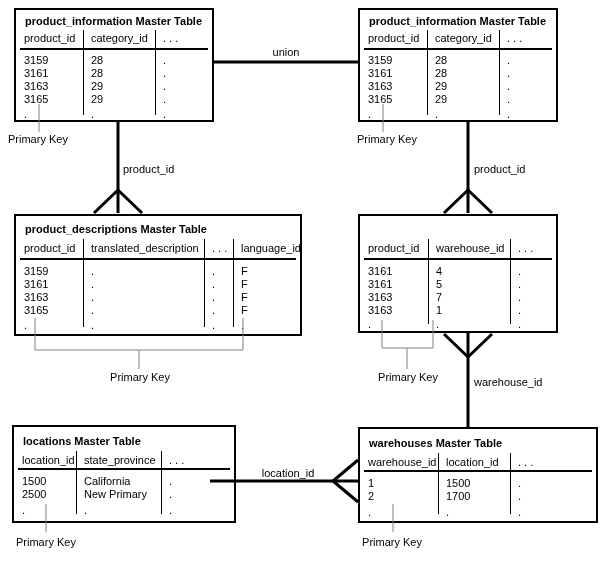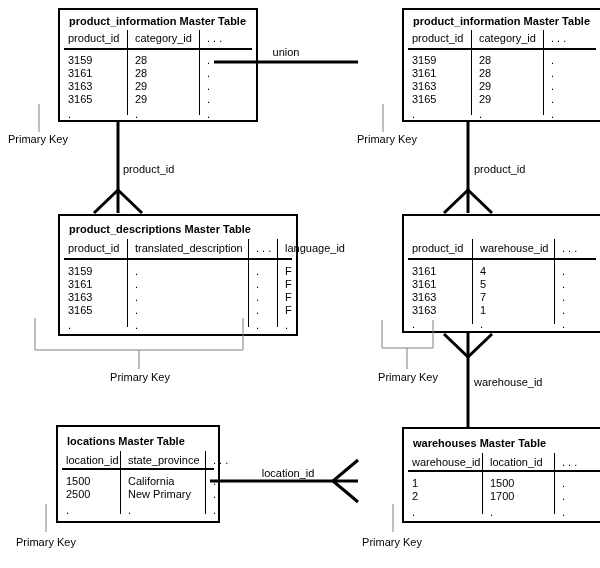--- a/index.html
+++ b/index.html
@@ -1,21 +1,21 @@
 <!DOCTYPE html>
 <html><head>
 <meta charset="utf-8">
 <style>
   html,body{margin:0;padding:0;background:#ffffff;}
   .stage{
     position:relative;width:600px;height:568px;background:#ffffff;
     font-family:"Liberation Sans", sans-serif;color:#000;overflow:hidden;
   }
   
-  .tbl{position:absolute;box-sizing:border-box;border:2px solid #000;background:#fff;margin-left:44px;}
+  .tbl{position:absolute;box-sizing:border-box;border:2px solid #000;background:#fff;}
   .ttl{position:absolute;left:9px;font-weight:bold;font-size:11px;white-space:nowrap;}
   .ul{position:absolute;left:4px;right:4px;height:2px;background:#000;}
   .sep{position:absolute;width:1px;background:#000;}
   .row{position:absolute;left:0;right:0;display:grid;font-size:11px;line-height:13px;height:13px;}
   .row span{padding-left:8px;white-space:nowrap;}
   
   .ga .ttl{top:5px}  .ga .ul{top:38px}  .ga .sep{top:20px;bottom:5px}
   
   .gb .ttl{top:7px}  .gb .ul{top:42px}  .gb .sep{top:23px;bottom:7px}
   
@@ -104,21 +104,21 @@
       <span>29</span>
       <span>.</span>
     </div>
     <div class="row" style="top:98px">
       <span>.</span>
       <span>.</span>
       <span>.</span>
     </div>
   </div>
 
-  <div class="tbl gb t-pd" style="left:14px;top:214px;width:240px;height:122px">
+  <div class="tbl gb t-pd" style="left:14px;top:214px;width:288px;height:122px">
     <div class="ttl">product_descriptions Master Table</div>
     <div class="row" style="top:26px">
       <span>product_id</span>
       <span>translated_description</span>
       <span>. . .</span>
       <span>language_id</span>
     </div>
     <div class="ul"></div>
     <div class="sep" style="left:67px"></div>
     <div class="sep" style="left:188px"></div>
@@ -184,21 +184,21 @@
       <span>1</span>
       <span>.</span>
     </div>
     <div class="row" style="top:102px">
       <span>.</span>
       <span>.</span>
       <span>.</span>
     </div>
   </div>
 
-  <div class="tbl gc t-loc" style="left:12px;top:425px;width:164px;height:98px">
+  <div class="tbl gc t-loc" style="left:12px;top:425px;width:224px;height:98px">
     <div class="ttl">locations Master Table</div>
     <div class="row" style="top:27px">
       <span>location_id</span>
       <span>state_province</span>
       <span>. . .</span>
     </div>
     <div class="ul"></div>
     <div class="sep" style="left:62px"></div>
     <div class="sep" style="left:147px"></div>
     <div class="row" style="top:48px">
@@ -211,21 +211,21 @@
       <span>New Primary</span>
       <span>.</span>
     </div>
     <div class="row" style="top:77px">
       <span>.</span>
       <span>.</span>
       <span>.</span>
     </div>
   </div>
 
-  <div class="tbl gc t-wh" style="left:358px;top:427px;width:220px;height:96px">
+  <div class="tbl gc t-wh" style="left:358px;top:427px;width:240px;height:96px">
     <div class="ttl">warehouses Master Table</div>
     <div class="row" style="top:27px">
       <span>warehouse_id</span>
       <span>location_id</span>
       <span>. . .</span>
     </div>
     <div class="ul"></div>
     <div class="sep" style="left:78px"></div>
     <div class="sep" style="left:150px"></div>
     <div class="row" style="top:48px">

